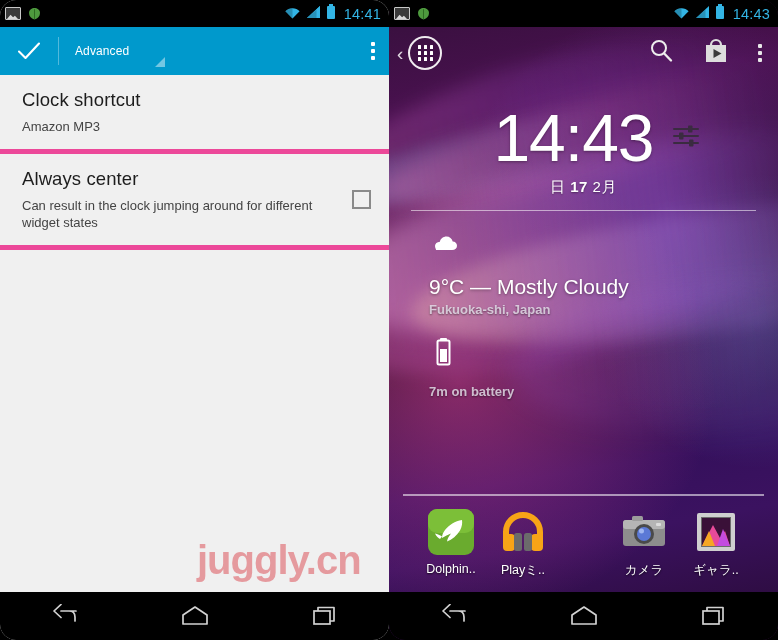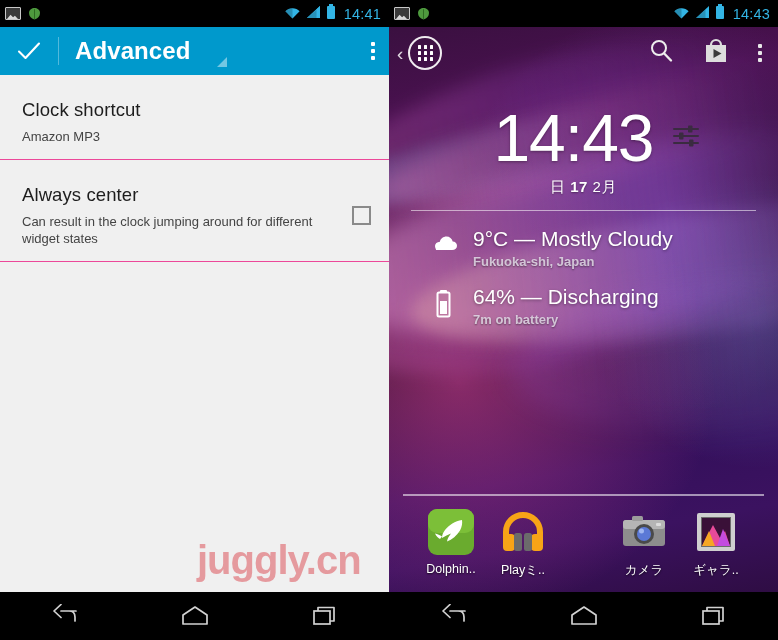--- a/index.html
+++ b/index.html
@@ -2,21 +2,21 @@
 <html><head>
 <meta charset="utf-8">
 <style>
   * { margin:0; padding:0; box-sizing:border-box; }
   html,body{
     width:778px; height:640px; overflow:hidden;
     background:#000;
     font-family:"Liberation Sans", sans-serif;
   }
   .screens{ display:flex; width:778px; height:640px; }
-  .phone{ width:440px; height:640px; position:relative; overflow:hidden; }
+  .phone{ width:440px; height:640px; position:relative; overflow:hidden;border-radius:16px; }
   .phone.left{ background:#f0f0f0; }
   .phone.right{ background:#2b0b2e; }
 
   
   .statusbar{
     height:27px; background:#000; display:flex; align-items:center;
     padding:0 8px 0 5px; position:relative; z-index:6;
   }
   .sb-left{ display:flex; align-items:center; gap:6px; }
   .sb-right{ margin-left:auto; display:flex; align-items:center; gap:5px; }
@@ -33,32 +33,32 @@
   .ico-leaf{ width:15px; height:14px; position:relative; }
   .ico-leaf svg{ display:block; }
 
   
   .actionbar{
     height:48px; background:#0099cc; display:flex; align-items:center;
     padding-left:14px; position:relative;
   }
   .ab-check{ width:30px; height:30px; position:relative; flex:0 0 auto; }
   .ab-sep{ width:1px; height:28px; background:rgba(255,255,255,.32); margin:0 16px 0 14px; }
-  .ab-title{ color:#fff; font-size:24px; font-weight:700; letter-spacing:.1px; }
+  .ab-title{ color:#fff; font-size:12px; font-weight:400; letter-spacing:.1px; }
   .ab-spinner{
     width:0; height:0; border-left:10px solid transparent;
     border-bottom:10px solid rgba(255,255,255,.45);
     margin-left:26px; align-self:flex-end; margin-bottom:8px;
   }
   .ab-overflow{ margin-left:auto; margin-right:14px; display:flex; flex-direction:column; gap:3px; }
   .ab-overflow i{ width:4px; height:4px; background:#fff; display:block; border-radius:1px; }
 
   
   .list{ background:#f0f0f0; }
-  .row{ padding:23px 18px 13px 22px; border-bottom:1px solid #ec4899; position:relative; display:flex; }
+  .row{ padding:13px 18px 13px 22px; border-bottom:5px solid #ec4899; position:relative; display:flex; }
   .row-text{ flex:1; min-width:0; }
   .row-title{ font-size:18.5px; color:#1d1d1d; line-height:1.25; letter-spacing:.1px; }
   .row-sub{ font-size:13px; color:#444; margin-top:7px; line-height:1.35; }
   .checkbox{
     width:19px; height:19px; border:2px solid #8a8a8a; background:transparent;
     align-self:center; margin-left:14px; flex:0 0 auto;
   }
 
   
   .watermark{
@@ -128,21 +128,21 @@
     color:#fff; font-size:66px; font-weight:300; line-height:1;
     letter-spacing:-1px; text-shadow:0 1px 3px rgba(0,0,0,.35);
   }
   .clock-date{
     text-align:center; color:#fff; font-size:15px; margin-top:7px;
     letter-spacing:.5px; text-shadow:0 1px 2px rgba(0,0,0,.4);
   }
   .clock-date b{ font-weight:700; }
   .divider{ height:1px; background:rgba(255,255,255,.55); margin:13px 22px 0 22px; }
 
-  .info-row{ display:flex; align-items:flex-start; gap:14px; padding:0 0 0 40px; margin-top:16px; }
+  .info-row{ display:flex; align-items:flex-start; gap:14px; padding:0 0 0 40px; margin-top:16px;flex-direction:column; }
   .info-ico{ width:30px; height:30px; flex:0 0 auto; margin-top:4px; position:relative; }
   .info-main{
     color:#fff; font-size:21px; font-weight:300; line-height:1.15;
     text-shadow:0 1px 3px rgba(0,0,0,.4);
   }
   .info-sub{
     color:rgba(230,225,235,.82); font-size:13px; font-weight:700; margin-top:3px;
     text-shadow:0 1px 2px rgba(0,0,0,.45);
   }
 
@@ -383,21 +383,20 @@
 
       <div class="info-row">
         <span class="info-ico">
           <svg width="30" height="30" viewBox="0 0 30 30">
               <rect x="11" y="1" width="7" height="3" rx="1" fill="#fff"></rect>
               <rect x="8.5" y="3.5" width="12" height="24" rx="1.5" stroke="#fff" stroke-width="2" fill="none"></rect>
               <rect x="11" y="12" width="7" height="13" fill="#fff"></rect>
             </svg>
         </span>
         <div>
-          <div class="info-main">64% — Discharging</div>
           <div class="info-sub">7m on battery</div>
         </div>
       </div>
     </div>
 
     <div class="dock-divider"></div>
 
     <div class="dock">
 
       <div class="dock-item">

